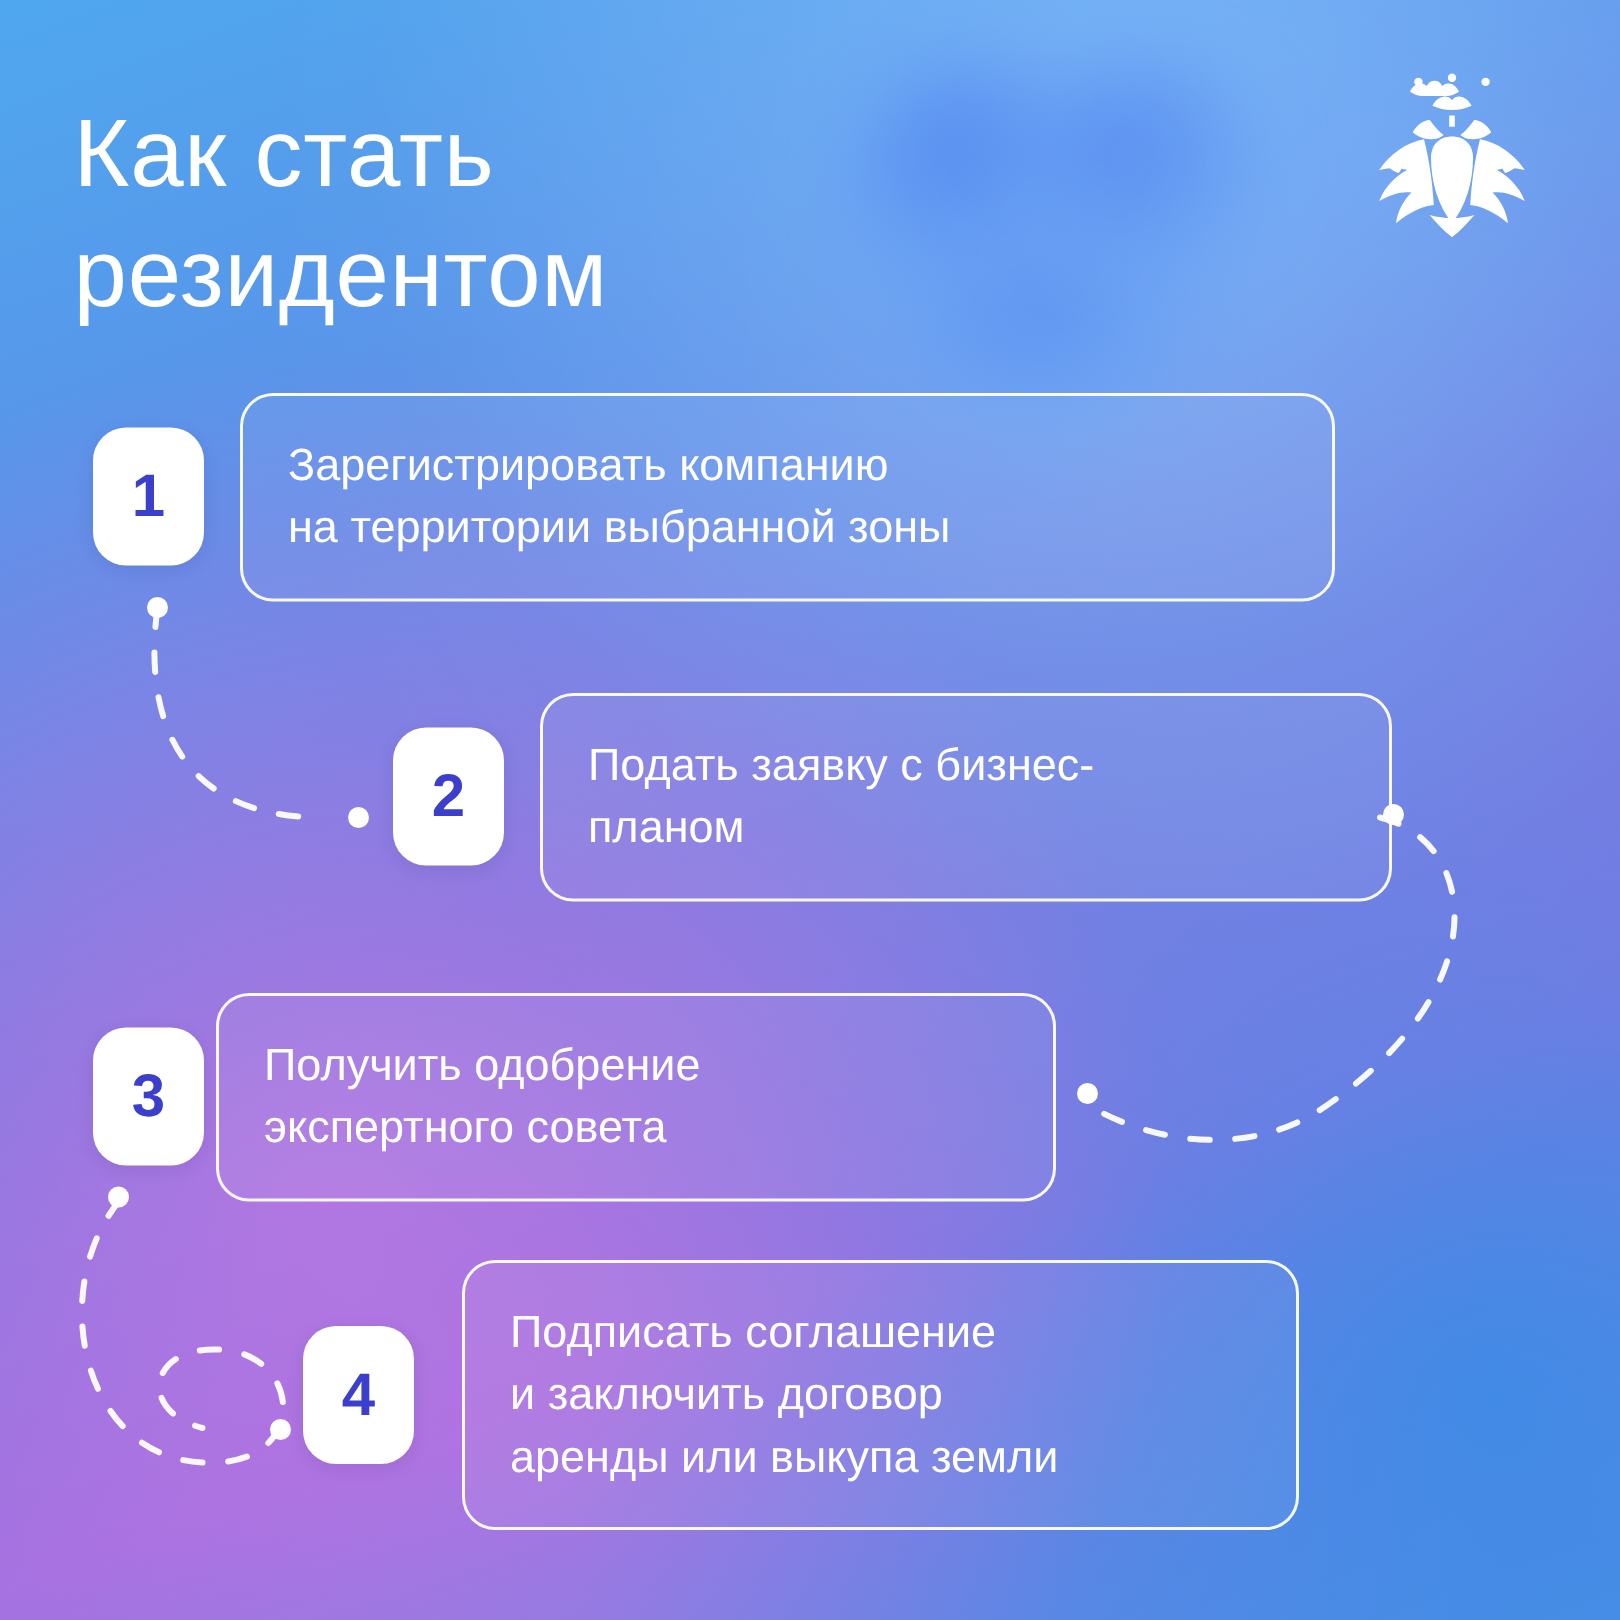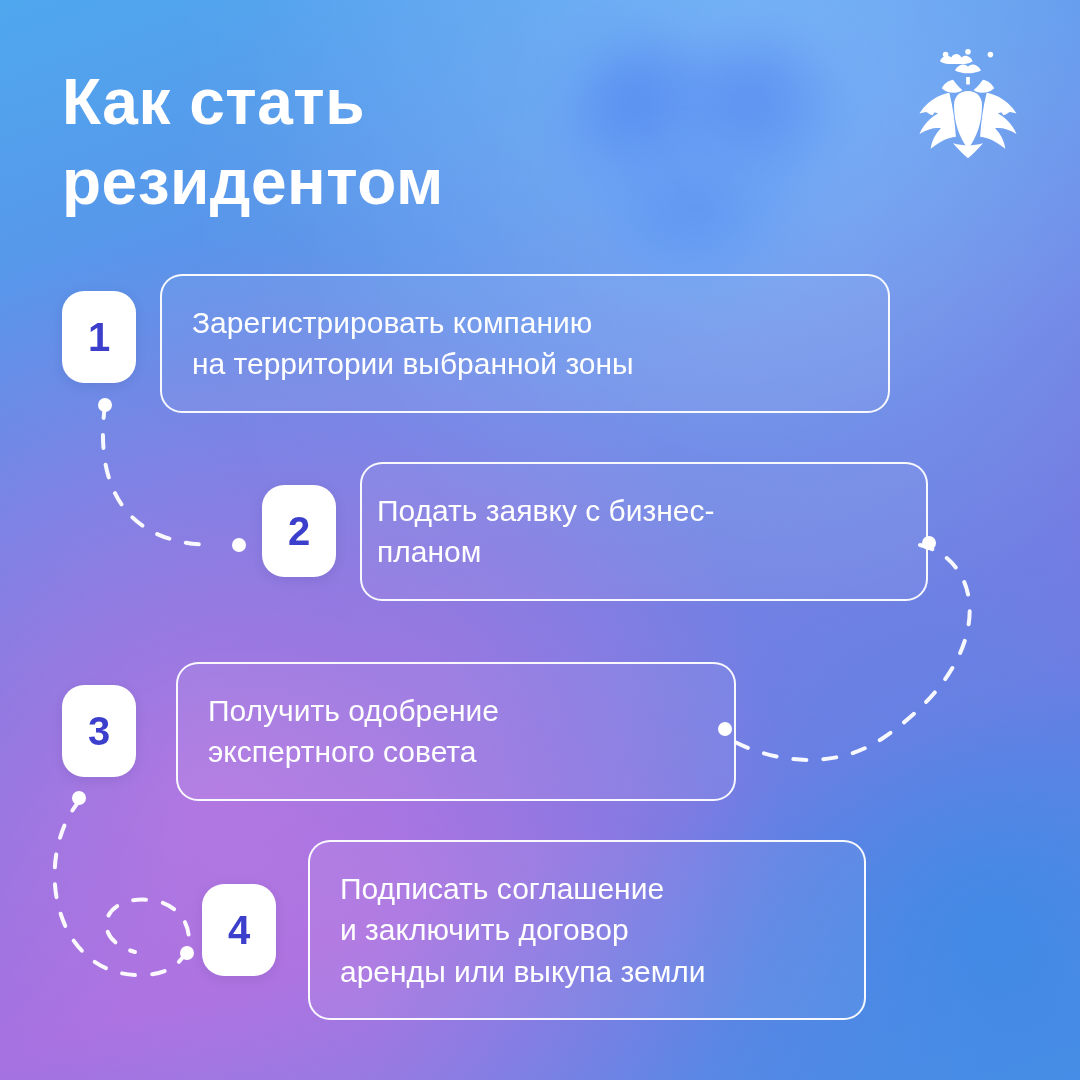--- a/index.html
+++ b/index.html
@@ -44,27 +44,27 @@
   }
   .veil {
     position: absolute;
     inset: 0;
     background: radial-gradient(ellipse at 70% 10%, rgba(255,255,255,0.10) 0%, rgba(255,255,255,0) 55%);
     pointer-events: none;
   }
 
   .title {
     position: absolute;
-    left: 62px;
+    left: 49px;
     top: 62px;
     width: 640px;
     color: #ffffff;
     font-size: 64px;
     line-height: 1.25;
-    font-weight: 700;
+    font-weight: 400;
     letter-spacing: 0.5px;
     white-space: pre-line;
   }
 
   .emblem {
     position: absolute;
     right: 56px;
     top: 46px;
     width: 112px;
     height: 118px;
@@ -103,27 +103,27 @@
     line-height: 1.38;
     padding: 26px 30px;
     white-space: pre-line;
     background: rgba(255,255,255,0.06);
     box-sizing: border-box;
   }
 
   
   #step-1 { left: 62px;  top: 262px; }
   #step-1 .badge { margin-right: 0; }
-  #step-1 .bubble { margin-left: 24px; width: 730px; margin-top: 12px; }
+  #step-1 .bubble { margin-left: 24px; width: 730px; }
 
   #step-2 { left: 262px; top: 462px; }
-  #step-2 .bubble { margin-left: 24px; width: 568px; padding-left: 15px; }
+  #step-2 .bubble { margin-left: 24px; width: 568px; }
 
   #step-3 { left: 62px;  top: 662px; }
-  #step-3 .bubble { margin-left: 40px; width: 560px; }
+  #step-3 .bubble { margin-left: 8px; width: 560px; }
 
   #step-4 { left: 202px; top: 840px; }
   #step-4 .bubble { margin-left: 32px; width: 558px; }
 </style>
 </head>
 <body>
 
 <div class="canvas">
 
   <div class="heart-glow">

